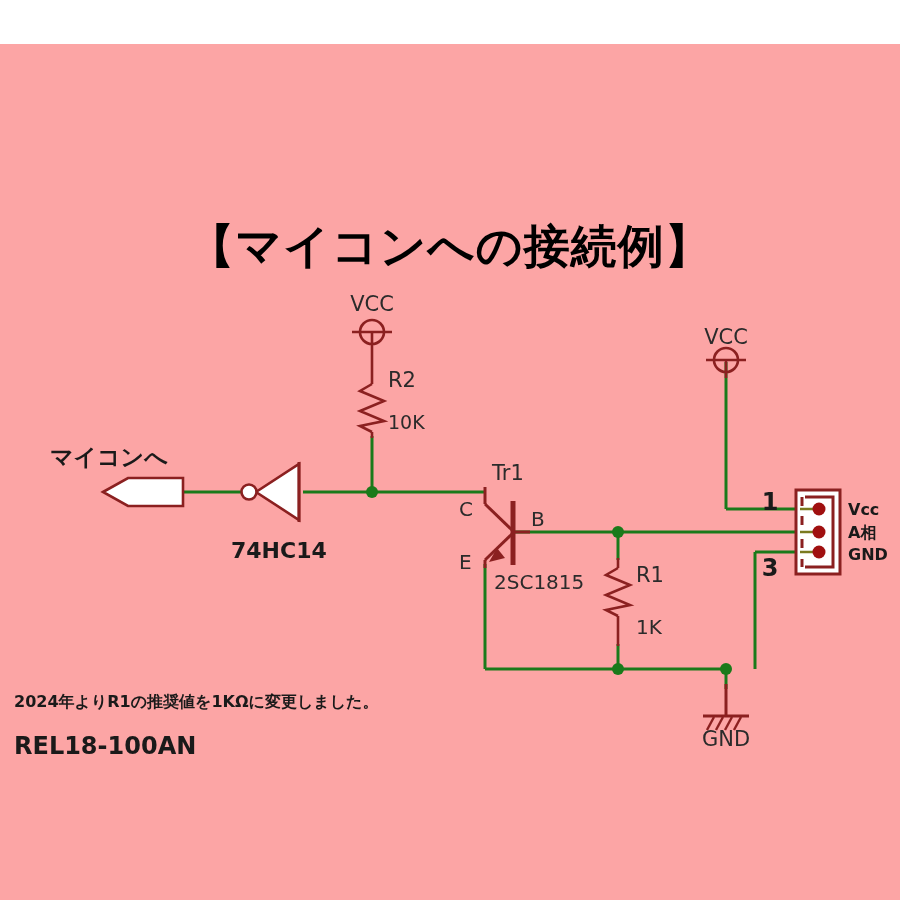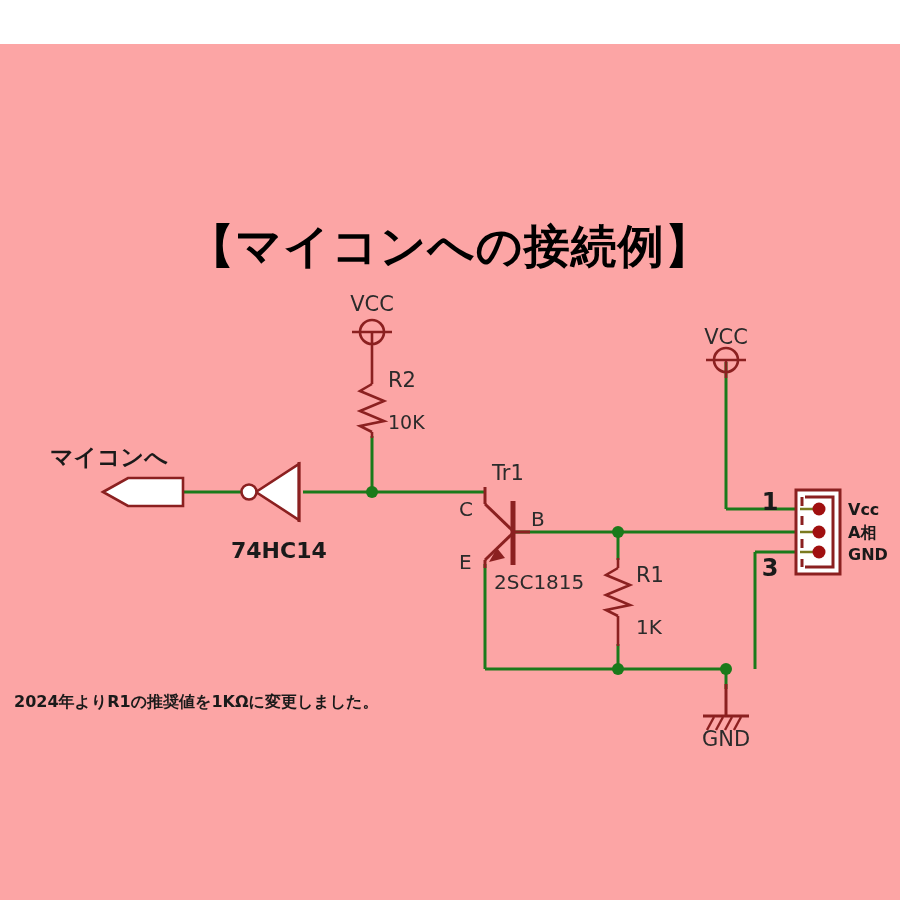--- a/index.html
+++ b/index.html
@@ -212,14 +212,15 @@
     <text class="lbl-jp" x="770" y="532" font-size="24" text-anchor="middle">3</text>
 
     <text class="lbl-jp" x="848" y="471" font-size="16">Vcc</text>
     <text class="lbl-jp" x="848" y="494" font-size="16">A相</text>
     <text class="lbl-jp" x="848" y="516" font-size="16">GND</text>
 
   </svg>
 
   <div class="note-line1">2024年よりR1の推奨値を1KΩに変更しました。</div>
 
+  <div class="note-line2">REL18-100AN</div>
 
 </div>
 
 </body></html>

